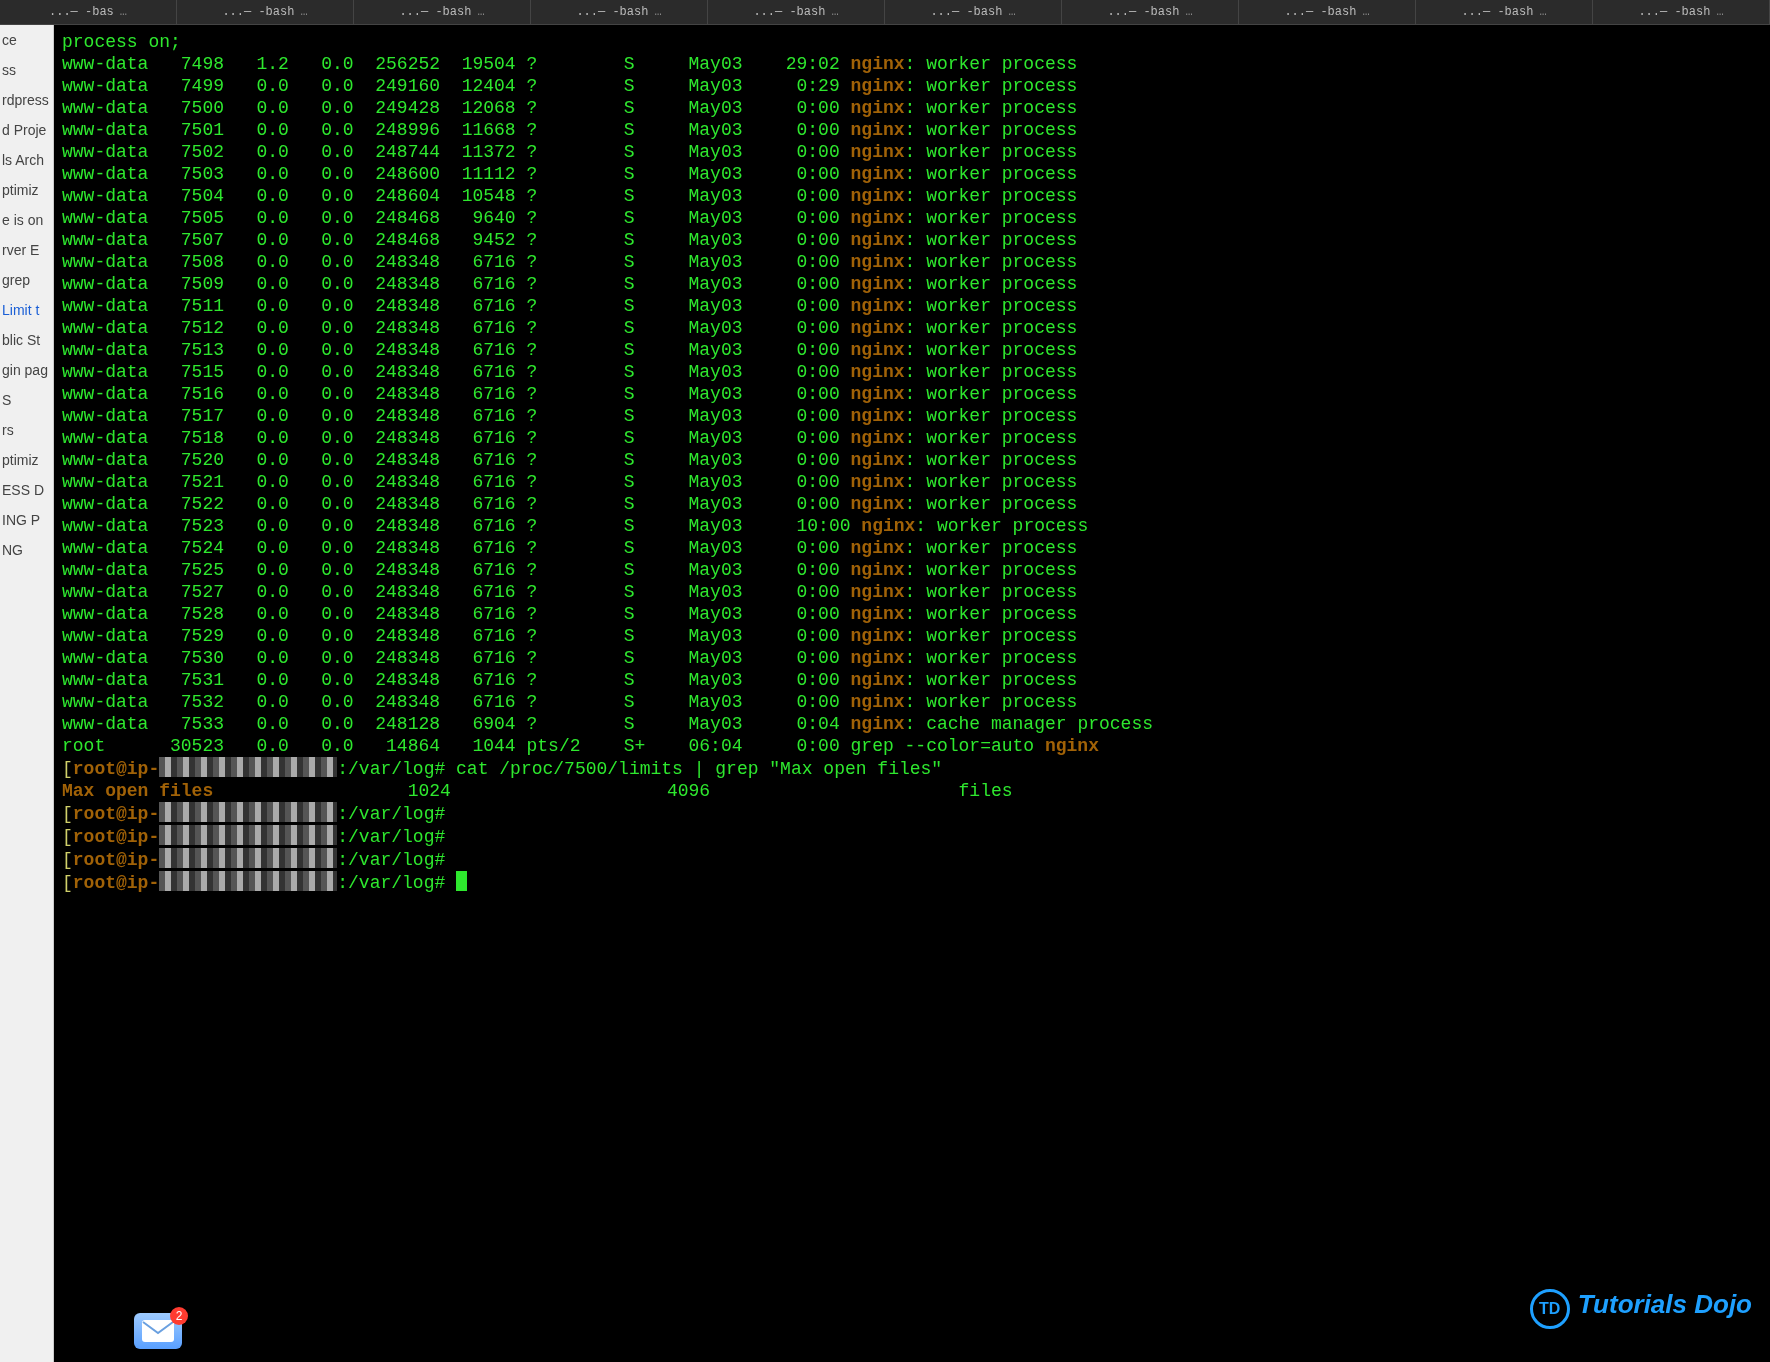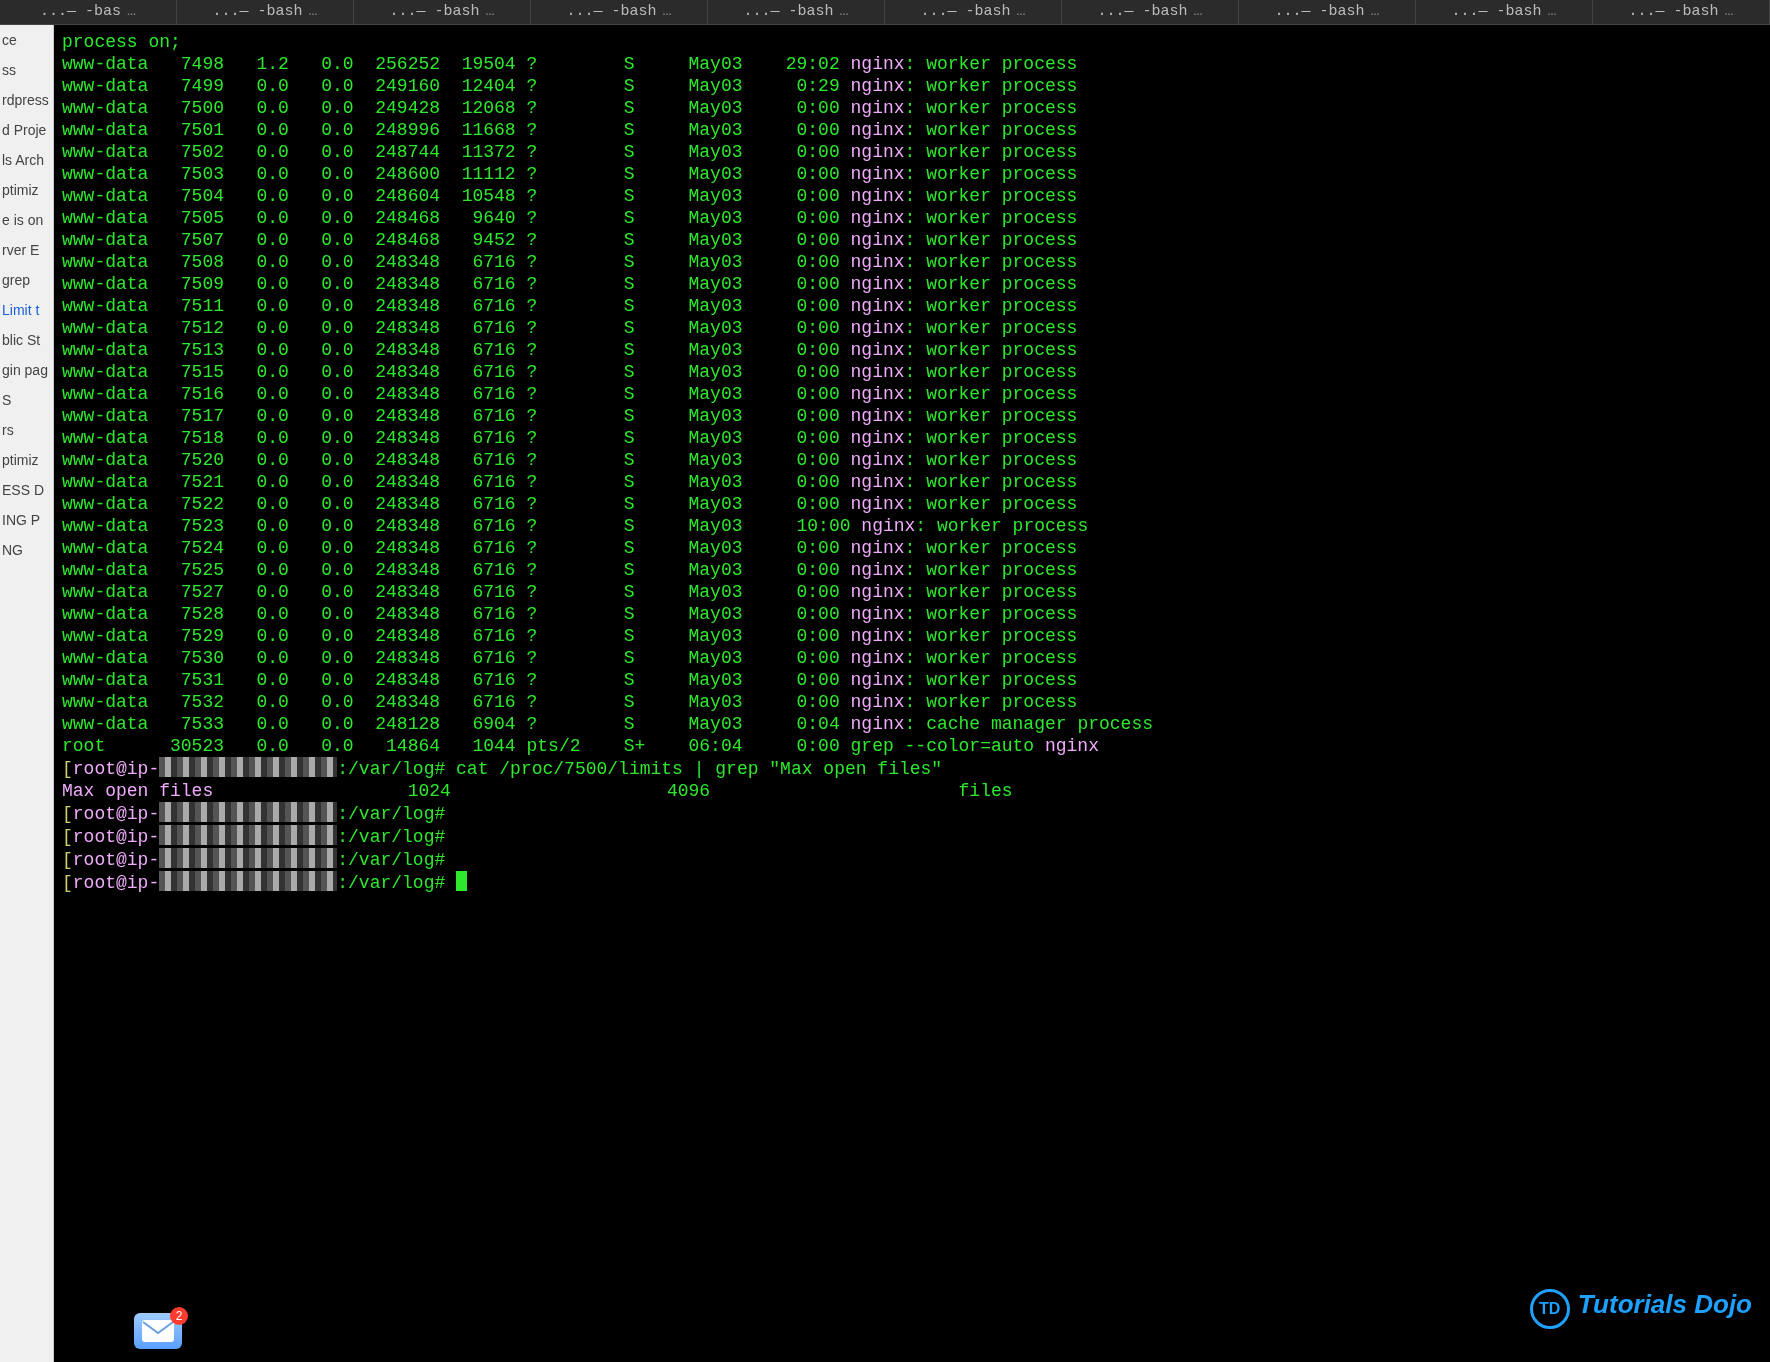--- a/index.html
+++ b/index.html
@@ -1,26 +1,26 @@
 <!DOCTYPE html>
 <html><head>
 <meta charset="utf-8">
 <style>
   html,body{margin:0;padding:0;background:#111;color:#ddd;font-family:Menlo,Consolas,"Courier New",monospace;font-size:18px;line-height:22px;width:1770px;height:1362px;overflow:hidden;}
   .tabbar{display:flex;height:24px;background:#2b2b2b;border-bottom:1px solid #444;}
-  .tab{flex:1;display:flex;align-items:center;justify-content:center;gap:6px;font-size:15px;color:#bbb;border-right:1px solid #444;cursor:default;}
+  .tab{flex:1;display:flex;align-items:center;justify-content:center;gap:6px;font-size:12px;color:#bbb;border-right:1px solid #444;cursor:default;}
   .tab .dots{color:#888;}
   .workspace{display:flex;height:calc(100% - 24px);}
   .sidebar{width:53px;background:#f0f0f0;color:#444;font-family:-apple-system,Helvetica,Arial,sans-serif;font-size:14px;line-height:30px;overflow:hidden;white-space:nowrap;border-right:1px solid #ccc;}
   .sidebar div{padding-left:2px;}
   .sidebar .blue{color:#1a5fd6;}
   .terminal{flex:1;background:#000;color:#3f3;padding:6px 0 12px 8px;position:relative;overflow:hidden;}
   .line{white-space:pre;}
   .green{color:#2ee82e;}
-  .red{color:#f0abfc;}
+  .red{color:#a16207;font-weight:bold;}
   .prompt-bracket{color:#d0d06a;}
   .cursorblock{display:inline-block;width:11px;height:20px;background:#2ee82e;vertical-align:-3px;}
   .pixelate{display:inline-block;width:178px;height:20px;background:repeating-linear-gradient(90deg,#555 0 6px,#aaa 6px 12px,#333 12px 18px);vertical-align:-3px;}
   .mail-badge{position:absolute;left:80px;bottom:14px;width:48px;height:36px;background:linear-gradient(#9ecbff,#5aa0ff);border-radius:6px;display:flex;align-items:center;justify-content:center;}
   .mail-badge svg{width:34px;height:24px;}
   .mail-dot{position:absolute;top:-6px;right:-6px;width:18px;height:18px;border-radius:50%;background:#ff3b30;color:#fff;font:12px/18px sans-serif;text-align:center;}
   .logo{position:absolute;right:18px;bottom:34px;display:flex;align-items:flex-start;gap:8px;color:#1ea0ff;font:italic 700 26px -apple-system,Helvetica,sans-serif;}
   .logo .circ{width:34px;height:34px;border:3px solid #1ea0ff;border-radius:50%;display:flex;align-items:center;justify-content:center;font:700 16px sans-serif;color:#1ea0ff;font-style:normal;}
 </style>
 </head>

